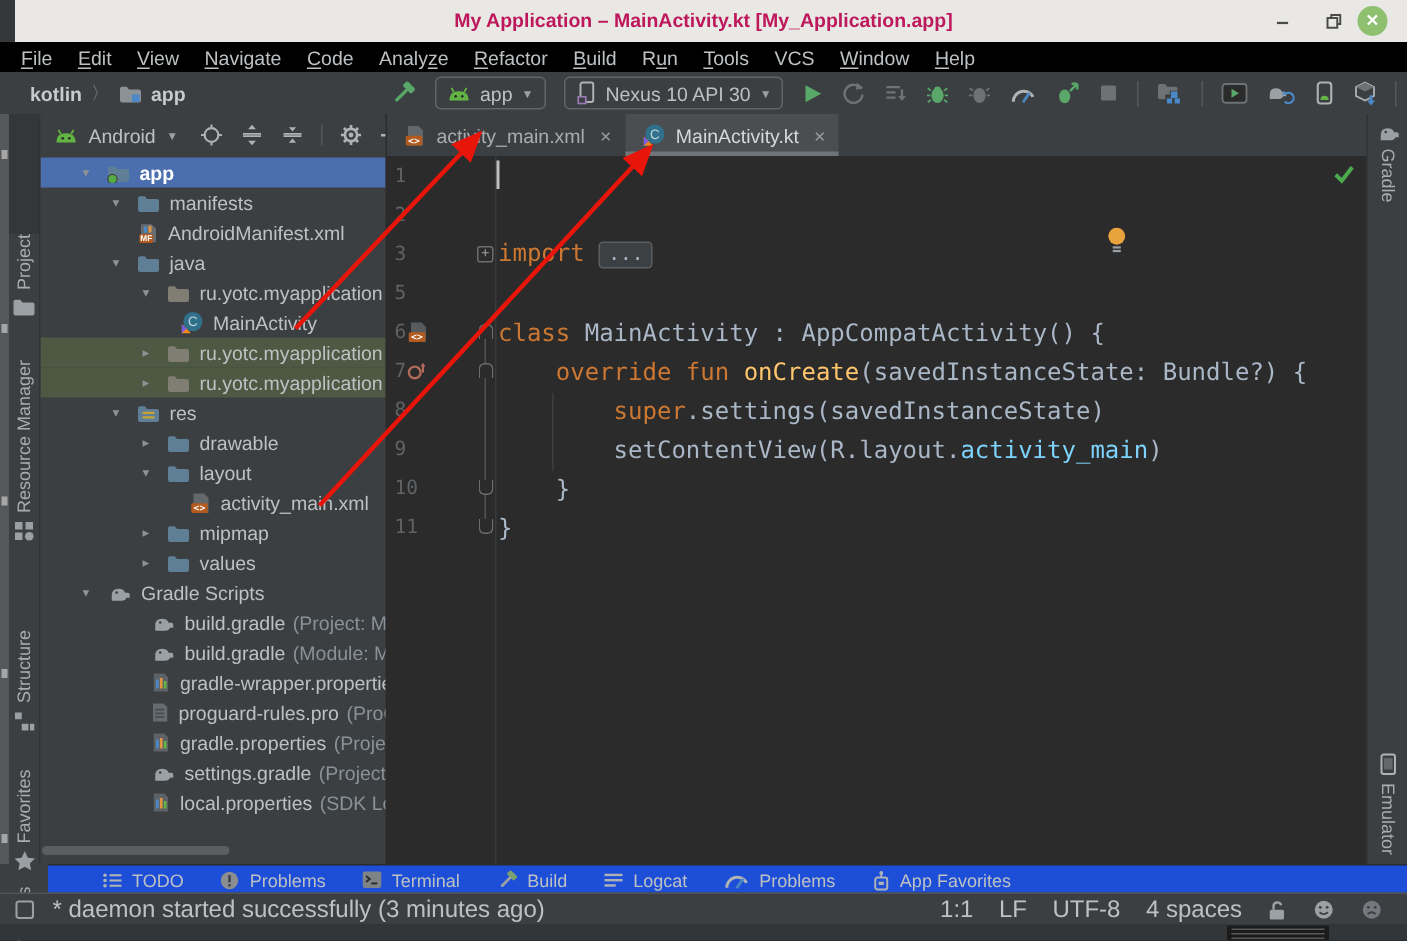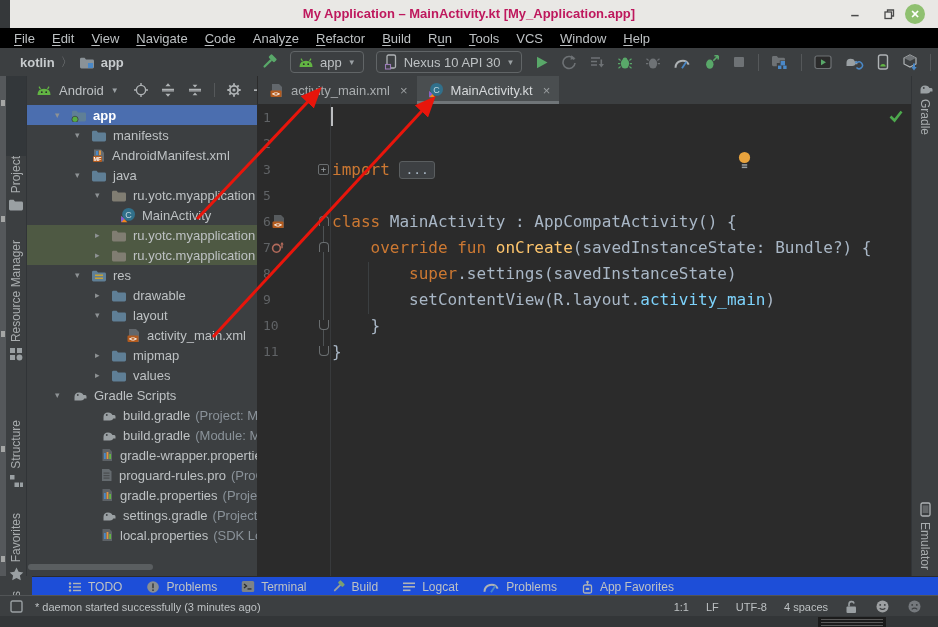--- a/index.html
+++ b/index.html
@@ -73,21 +73,21 @@
   .fold-vline{position:absolute;left:65px;width:1px;background:#4E5254;z-index:1;}
   .indent-guide{position:absolute;width:1px;background:#3B3F41;}
   .caret{position:absolute;width:2px;height:19px;background:#BCBEC0;}
   .bulb-pos{position:absolute;line-height:0;}
   .echeck{position:absolute;line-height:0;}
   
   .btool{position:absolute;left:0;right:0;top:576px;height:19px;background:#1d4ed8;border-top:1px solid #2B2B2B;font-size:12px;color:#BDC1C3;margin-left:32px;}
   .btool-left{position:absolute;left:36px;top:0;height:100%;display:flex;align-items:center;gap:24px;}
   .btool-right{position:absolute;right:28px;top:0;height:100%;display:flex;align-items:center;gap:28px;}
   .btool-item{display:flex;align-items:center;gap:6px;white-space:nowrap;}
-  .statusbar{position:absolute;left:0;right:0;top:595px;height:21px;background:#3C3F41;border-top:1px solid #515456;font-size:11px;color:#BDC1C3;}
+  .statusbar{position:absolute;left:0;right:0;top:595px;height:21px;background:#3C3F41;border-top:1px solid #515456;font-size:16px;color:#BDC1C3;}
   .sb-left{position:absolute;left:10px;top:0;height:100%;display:flex;align-items:center;gap:12px;}
   .sb-right{position:absolute;right:16px;top:0;height:100%;display:flex;align-items:center;gap:17px;}
   .understrip{position:absolute;left:0;right:0;top:616px;height:11px;background:#333638;}
   .mini-overlay{position:absolute;left:818px;top:617px;width:68px;height:10px;background:#1B1B1B;}
   .mini-overlay i{display:block;height:1px;background:#5A5A5A;margin:2px 3px 0 3px;}
   
   .arrows{position:absolute;left:0;top:0;z-index:60;pointer-events:none;}
 </style>
 </head>
 <body>

